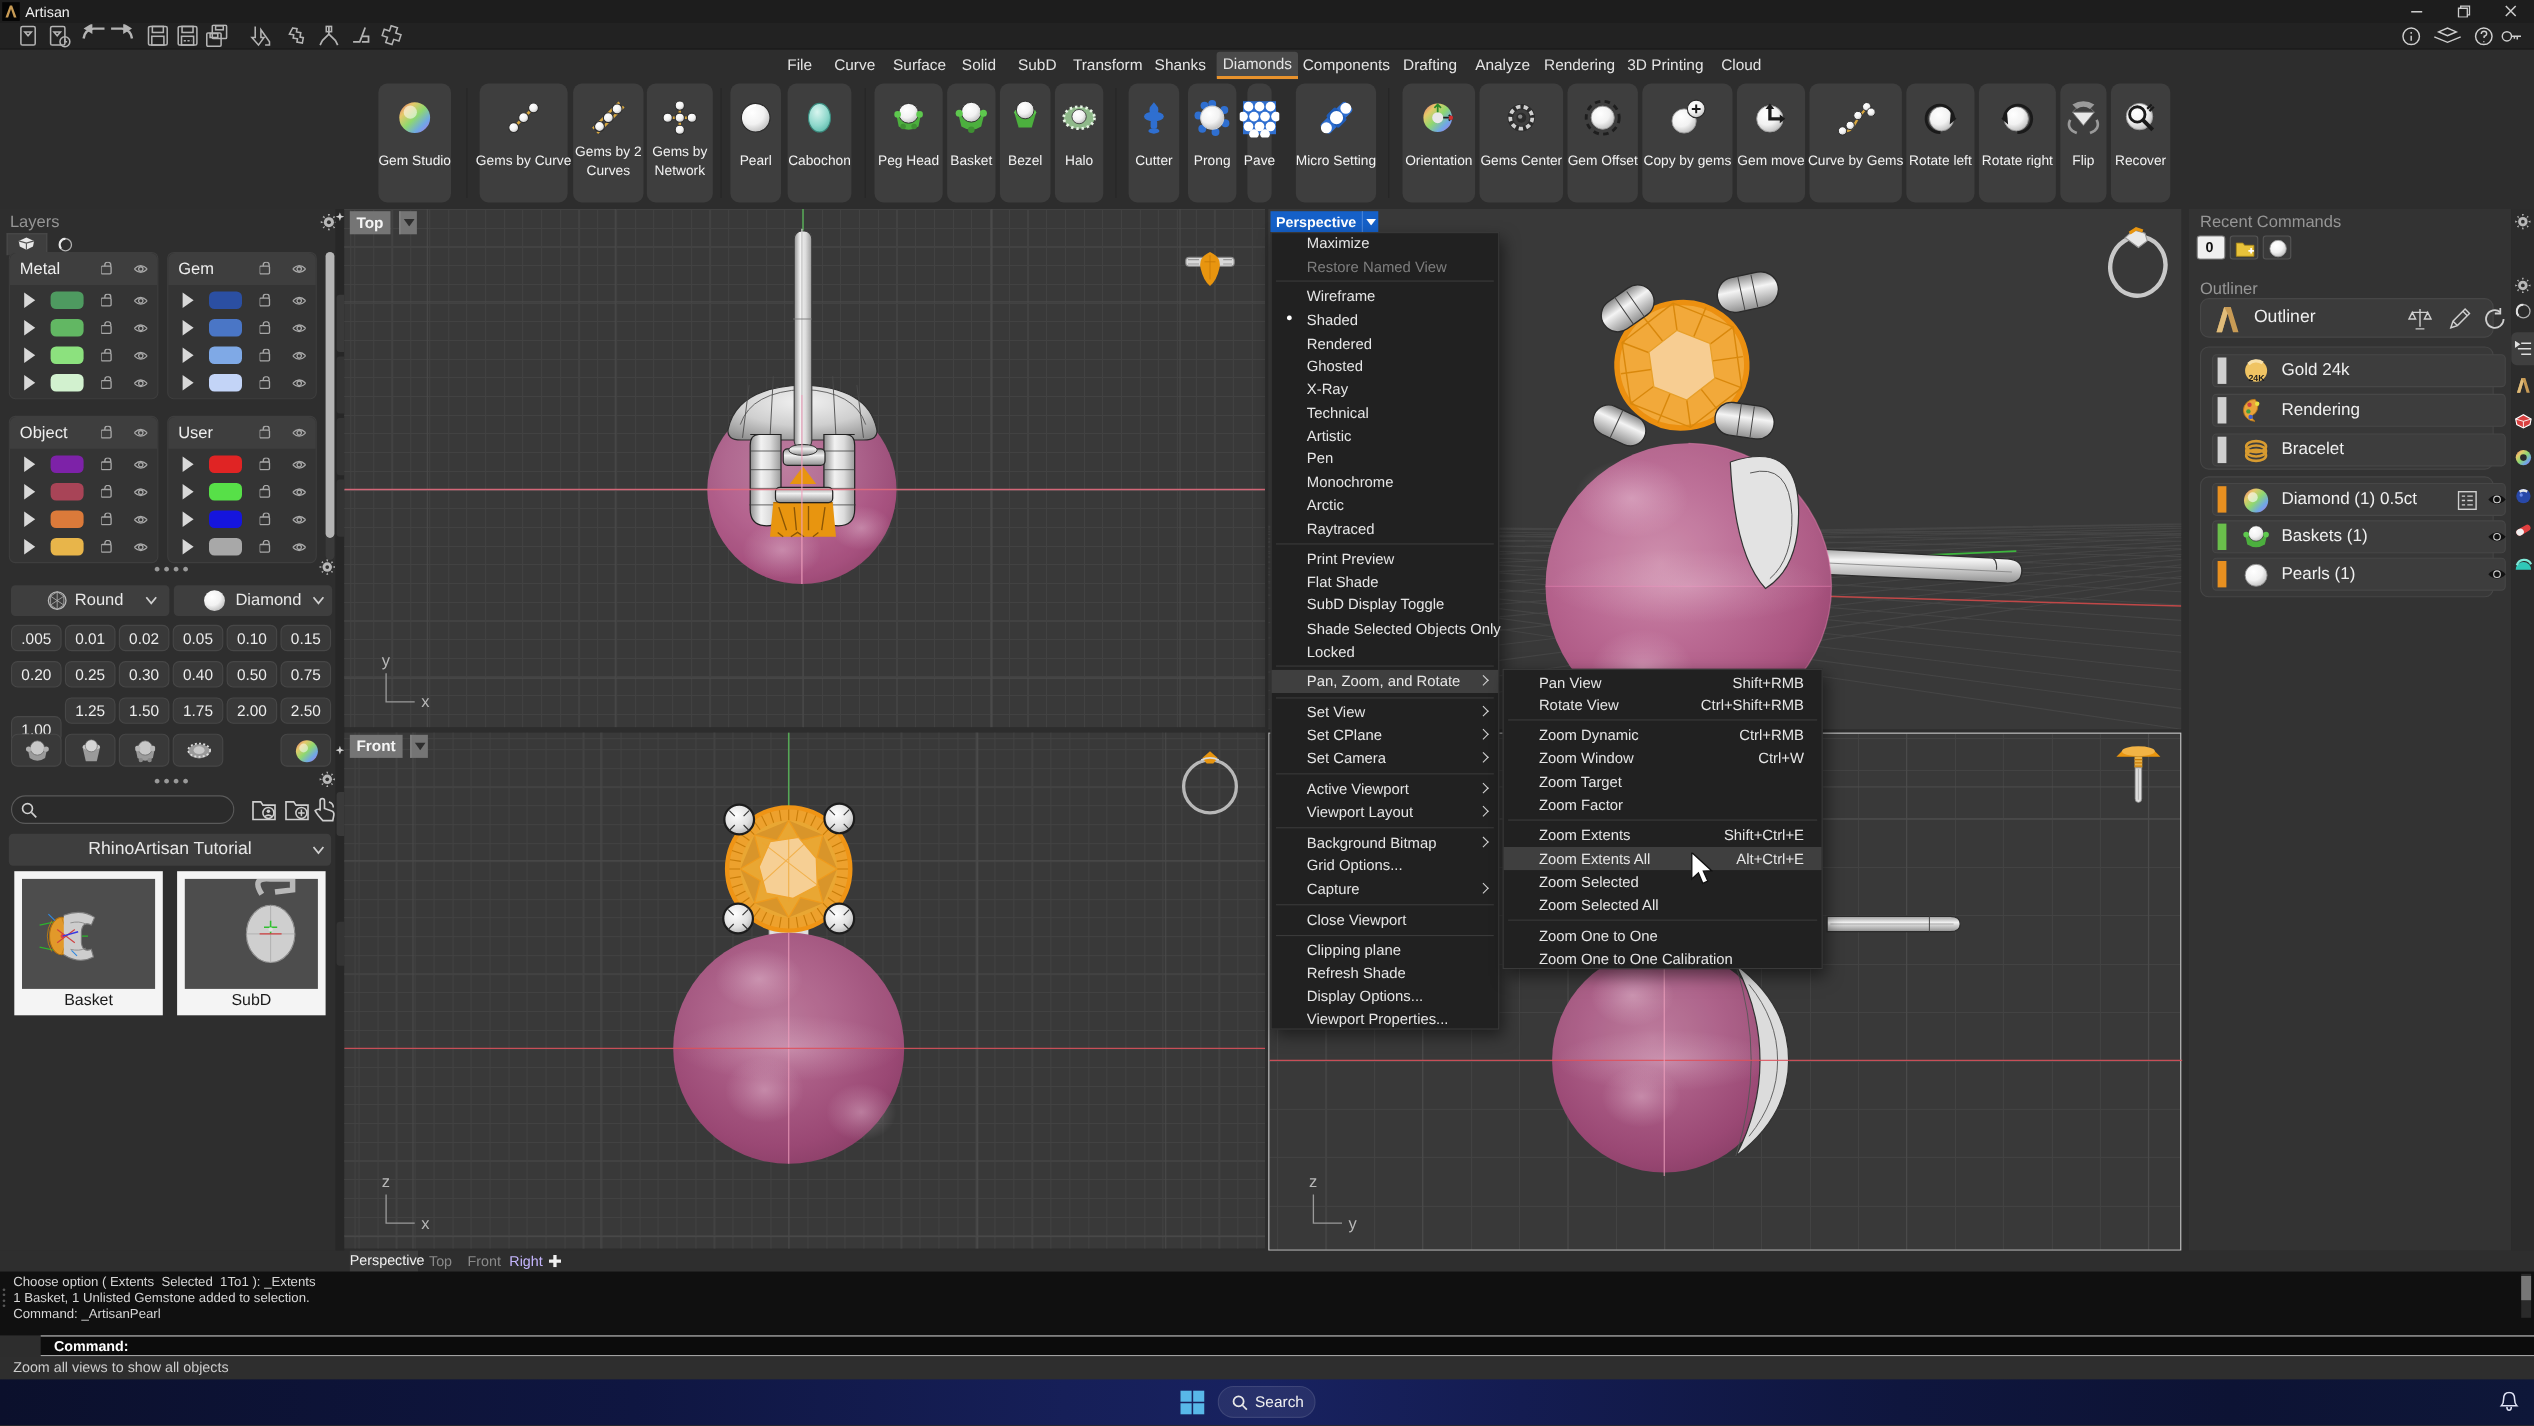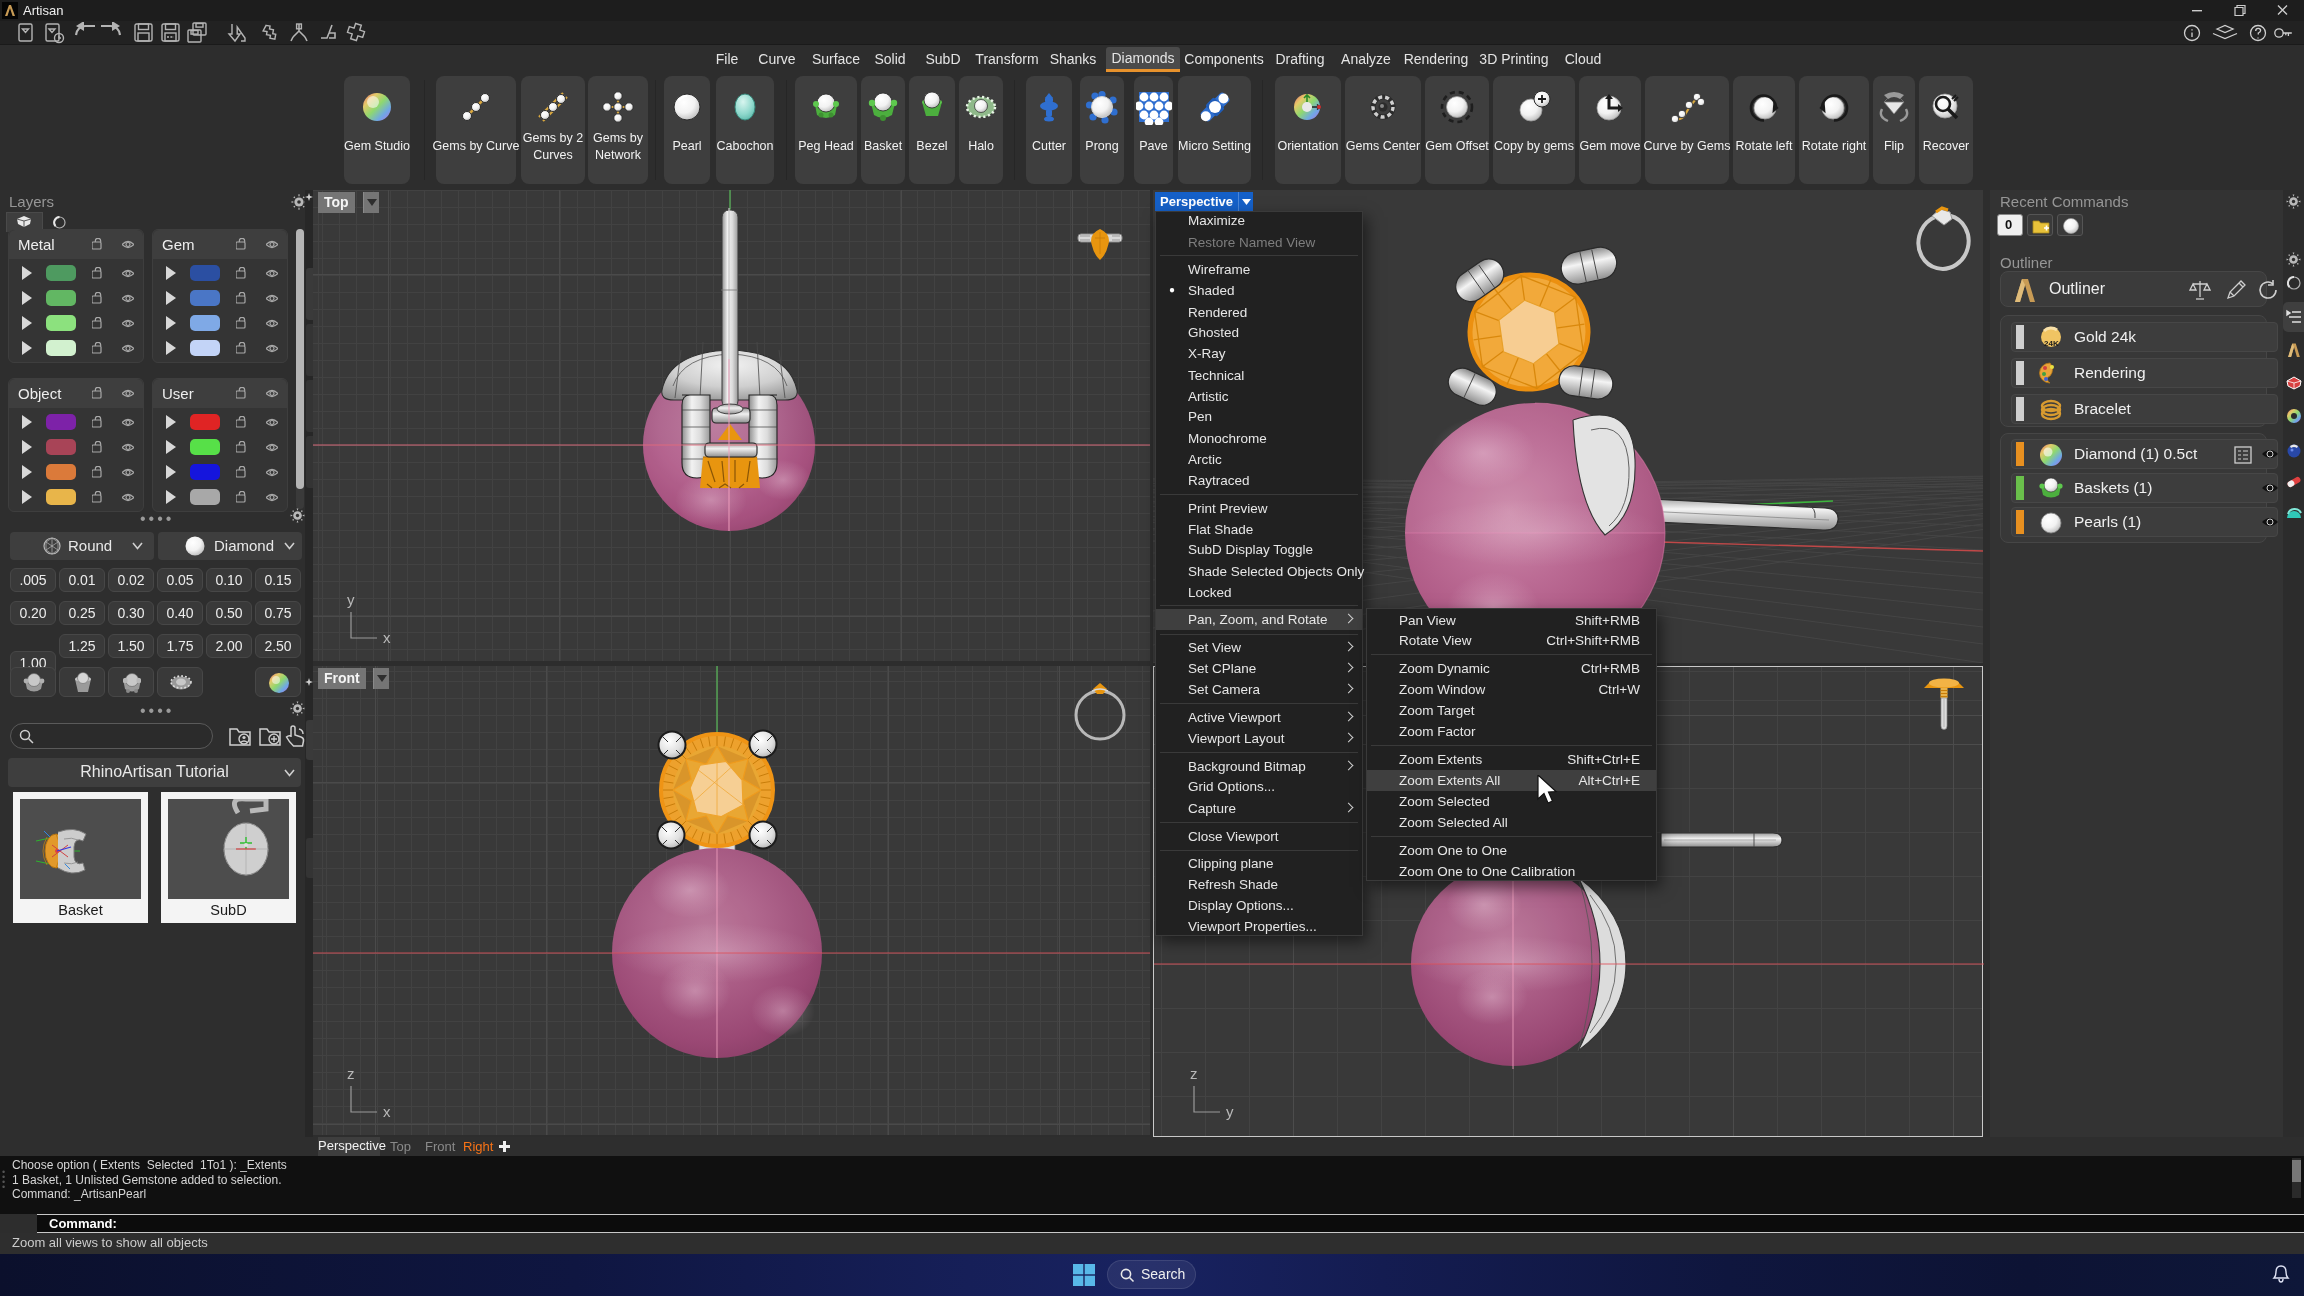--- a/index.html
+++ b/index.html
@@ -272,21 +272,21 @@
             <circle cx="30" cy="23" r="3.6"></circle>
             <circle cx="21" cy="31" r="3.6"></circle>
             <circle cx="9" cy="28" r="3.6"></circle>
             <circle cx="5.5" cy="16" r="3.6"></circle>
             <circle cx="11" cy="7" r="3.6"></circle>
           </g>
           <circle cx="18" cy="18" r="10.5" fill="url(#pearlg)" stroke="#d0d0d0"></circle>
         </svg>
         <div class="blab">Prong</div>
       </div>
-    <div class="bigbtn" style="left:1134px;width:39px;">
+    <div class="bigbtn" style="left:1134px;width:22px;">
         <svg class="bico" width="36" height="36">
           <rect x="3" y="3" width="30" height="30" fill="#2f6fd0"></rect>
           <g fill="#ffffff">
             <circle cx="8" cy="8" r="4.4"></circle>
             <circle cx="18" cy="8" r="4.4"></circle>
             <circle cx="28" cy="8" r="4.4"></circle>
             <circle cx="13" cy="17" r="4.4"></circle>
             <circle cx="23" cy="17" r="4.4"></circle>
             <circle cx="8" cy="26" r="4.4"></circle>
             <circle cx="18" cy="26" r="4.4"></circle>
@@ -1399,21 +1399,21 @@
       </div>
     </div>
     <svg class="abs" style="left:1536px;top:775px" width="22" height="30" viewBox="0 0 22 30">
       <path d="M2 0 L2 24 L8 18.5 L12 28 L16.5 26 L12.5 17 L20 16.5 Z" fill="#ffffff" stroke="#111" stroke-width="1.2"></path>
     </svg>
 
   <div class="abs" id="vptabs">
       <div class="abs" style="left:318px;top:0px;width:62px;height:19px;background:#3e3e3e;color:#f2f2f2;font-size:13px;text-align:center;line-height:18px;">Perspective</div>
       <span class="abs" style="left:390px;top:2px;color:#8a8a8a;font-size:13px;">Top</span>
       <span class="abs" style="left:425px;top:2px;color:#8a8a8a;font-size:13px;">Front</span>
-      <span class="abs" style="left:463px;top:2px;color:#f97316;font-size:13px;">Right</span>
+      <span class="abs" style="left:463px;top:2px;color:#c4b5fd;font-size:13px;">Right</span>
       <svg class="abs" style="left:499px;top:4px" width="11" height="11" viewBox="0 0 11 11">
         <path d="M4 0 h3 v4 h4 v3 h-4 v4 h-3 v-4 h-4 v-3 h4 z" fill="#f0f0f0"></path>
       </svg>
     </div>
   <div class="abs" id="cmdhist">
       <div>Choose option ( Extents&nbsp; Selected&nbsp; 1To1 ):  _Extents</div>
       <div>1 Basket, 1 Unlisted Gemstone added to selection.</div>
       <div>Command: _ArtisanPearl</div>
       <div style="position:absolute;left:2px;top:14px;color:#555;font-size:9px;line-height:5px;">•<br>•<br>•<br>•</div>
       <div style="position:absolute;right:3px;top:2px;width:9px;height:40px;background:#2a2a2a;">

